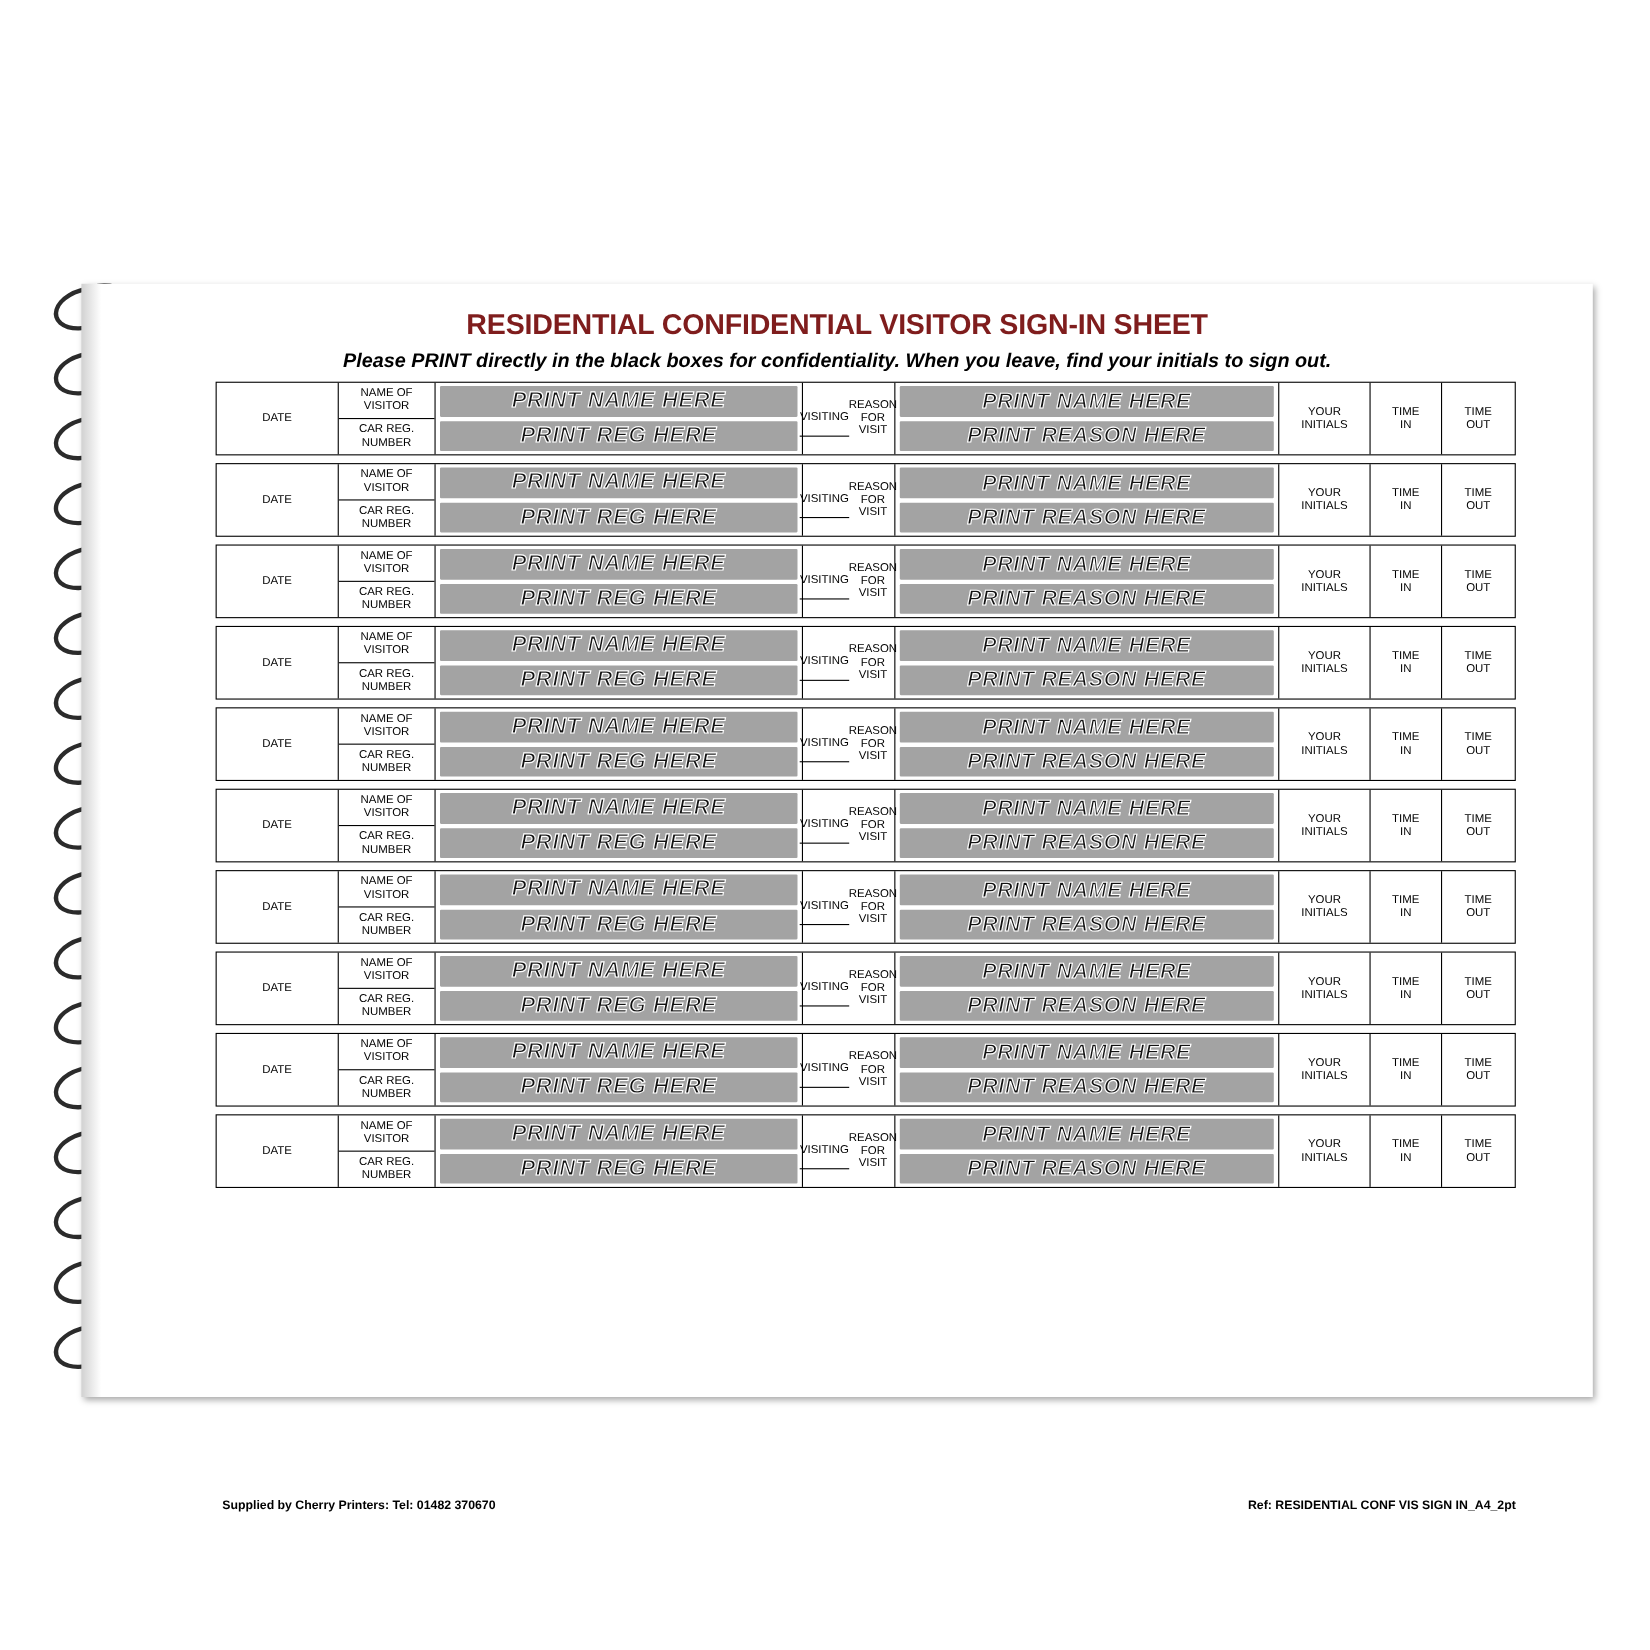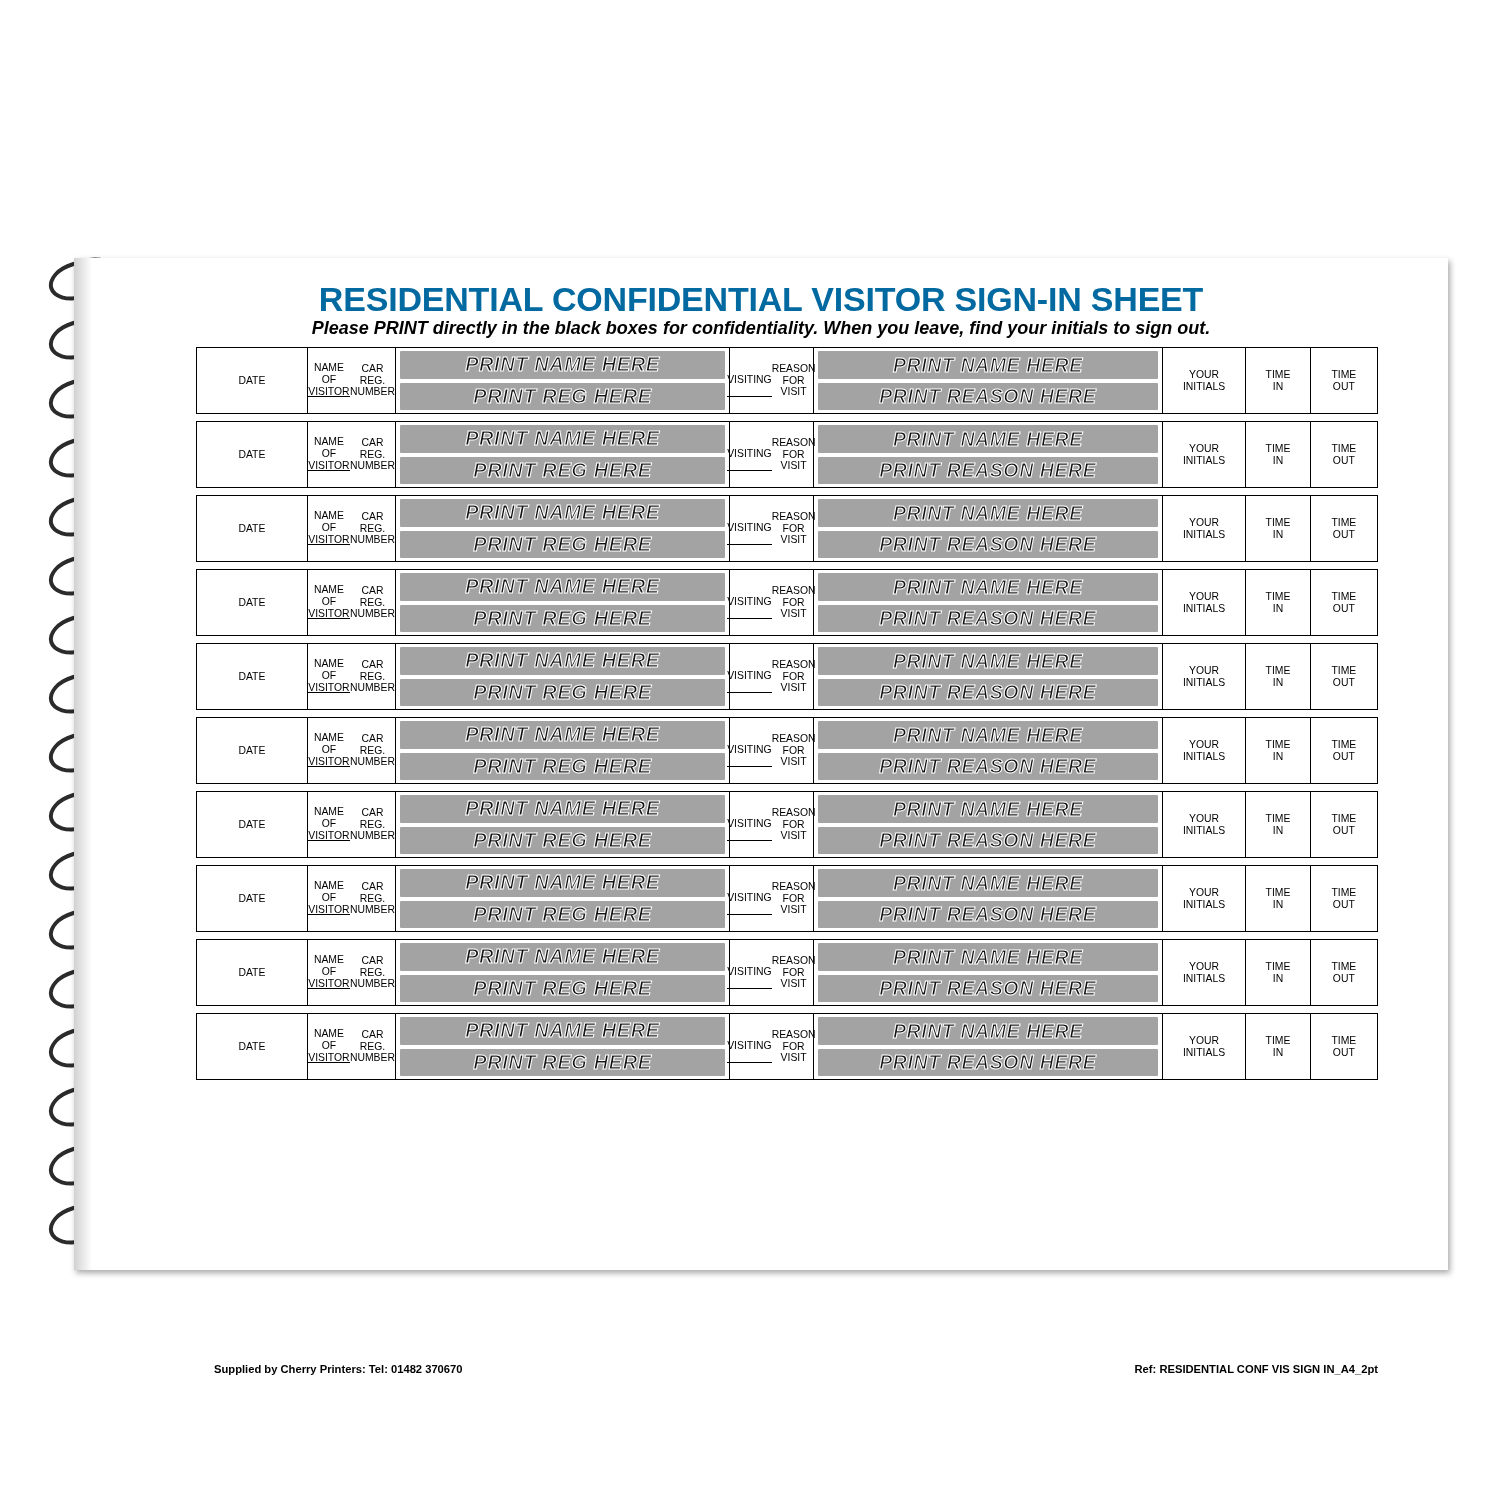--- a/index.html
+++ b/index.html
@@ -73,24 +73,24 @@
     transform:rotate(14deg);
   }
 
   
   #doc-title {
     position: absolute;
     top: 22px;
     left: 0;
     width: 100%;
     text-align: center;
-    font-size: 34px;
+    font-size: 26px;
     font-weight: bold;
     letter-spacing: -0.2px;
-    color: #0369a1;
+    color: #7f1d1d;
   }
   #doc-subtitle {
     position: absolute;
     top: 60px;
     left: 0;
     width: 100%;
     text-align: center;
     font-size: 18px;
     font-weight: bold;
     font-style: italic;
@@ -118,21 +118,21 @@
     align-items: center;
     justify-content: center;
     text-align: center;
     font-size: 10.4px;
     line-height: 1.15;
     color: #000;
   }
   .vdiv { border-right: 1.6px solid #000; }
 
   .c-date    { width: 117px; }
-  .c-labels  { width: 93px; flex-direction: row; padding: 0; }
+  .c-labels  { width: 93px; flex-direction: column; padding: 0; }
   .lab {
     height: 50%;
     width: 100%;
     display: flex;
     align-items: center;
     justify-content: center;
     font-size: 10.4px;
     text-align: center;
   }
   .lab.top { border-bottom: 1.6px solid #000; }
@@ -165,21 +165,21 @@
     text-shadow: 0 0 0 #121212;
     white-space: nowrap;
   }
   .c-black-right .blackbox span { font-size: 19.5px; }
 
   .two-line { display: block; }
 
   
   #footer-left {
     position: absolute;
-    left: 140px;
+    left: 128px;
     top: 1105px;
     font-size: 11.2px;
     font-weight: bold;
     color: #000;
   }
   #footer-right {
     position: absolute;
     right: 70px;
     top: 1105px;
     font-size: 11.2px;

